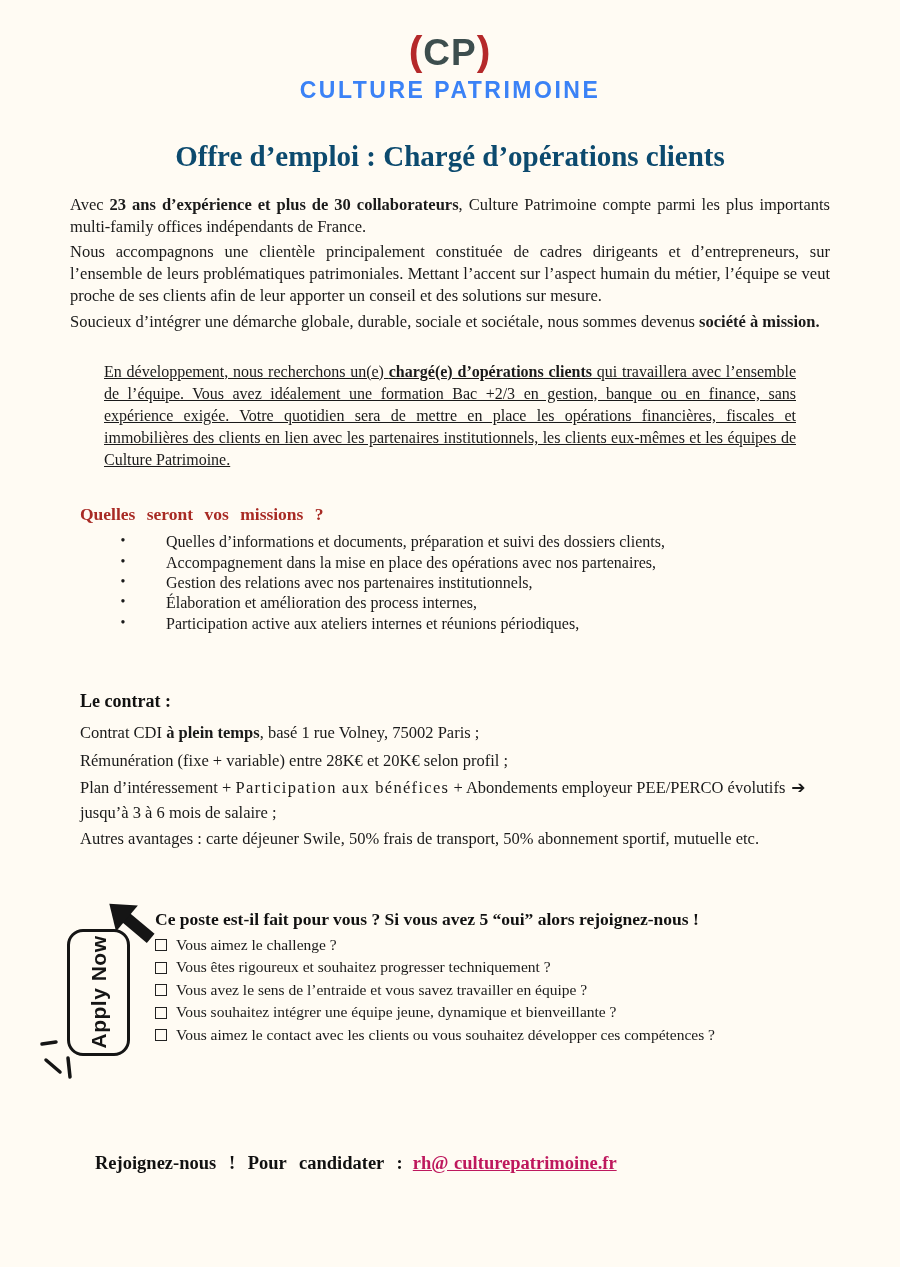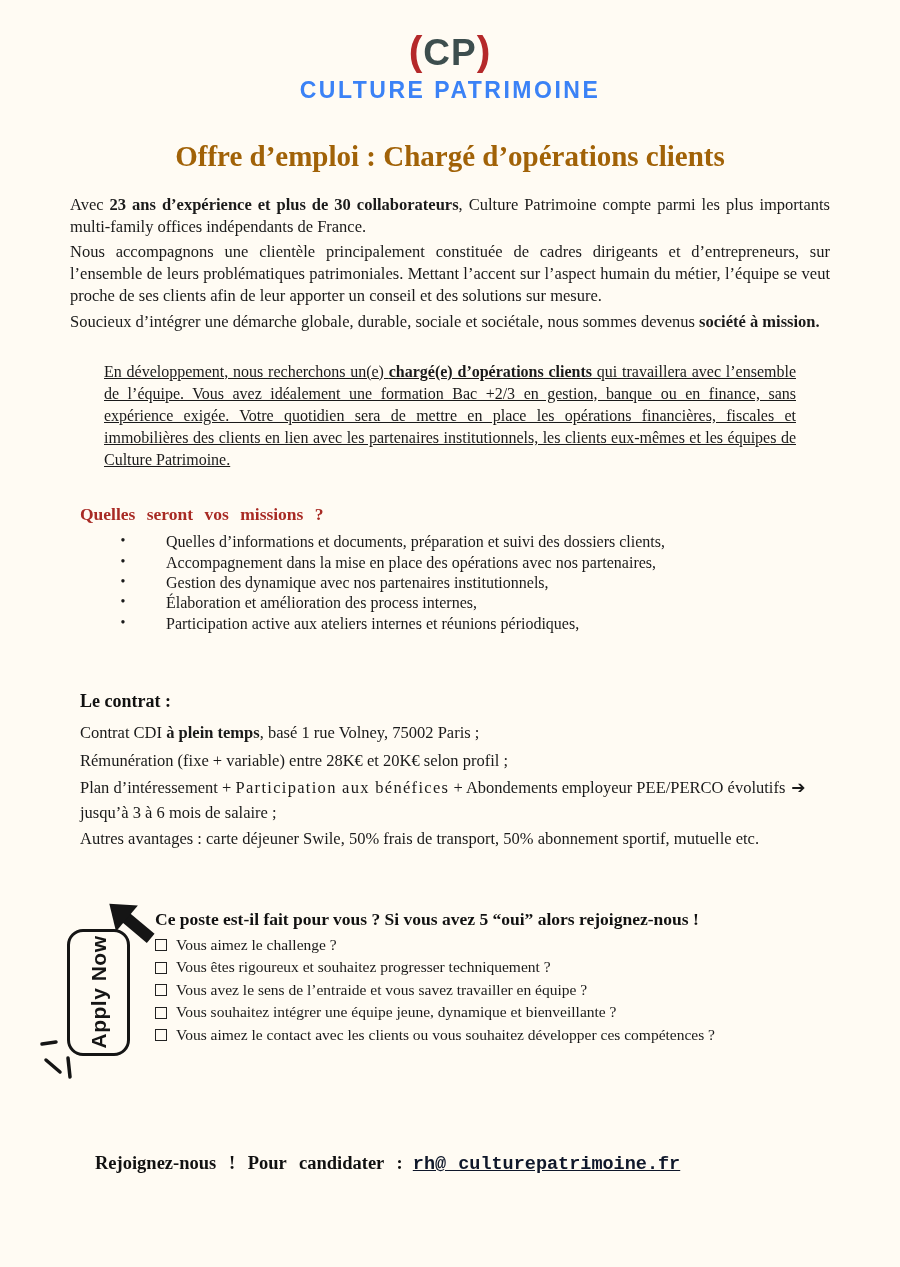--- a/index.html
+++ b/index.html
@@ -8,21 +8,21 @@
     background:#fffbf3;color:#1a1a1a;
     font-family:"Liberation Serif","DejaVu Serif",serif;
   }
   
   .logo{padding-top:31px;text-align:center;font-family:"Liberation Sans","DejaVu Sans",sans-serif;}
   .logo-cp{font-size:37px;font-weight:700;line-height:1;color:#3d4e4e;letter-spacing:1px;}
   .logo-cp .paren{color:#b5292a;font-weight:600;font-size:41px;}
   .logo-name{margin-top:5px;font-size:23px;font-weight:600;letter-spacing:2.5px;color:#3b82f6;}
   .logo-tagline{margin-top:2px;font-size:9px;font-weight:700;letter-spacing:1.7px;color:#b5292a;}
   
-  .doc-title{margin:36px 0 0;text-align:center;font-size:29px;font-weight:700;color:#a16207;}
+  .doc-title{margin:36px 0 0;text-align:center;font-size:29px;font-weight:700;color:#0c4a6e;}
   
   .intro{margin:21px 70px 0;font-size:16.5px;line-height:1.34;text-align:justify;}
   .intro p{margin:0;}
   .intro p.gap{margin-top:3px;}
   .intro2{margin:28px 104px 0;font-size:16px;line-height:1.38;text-align:justify;text-decoration:underline;}
   .intro2 p{margin:0;}
   b{font-weight:700;}
   
   .missions{margin:33px 70px 0 80px;}
   .missions h2{margin:0;font-size:17.5px;font-weight:700;color:#a82a24;word-spacing:7px;}
@@ -51,21 +51,21 @@
   }
   .stamp-arrow{position:absolute;left:44px;top:-14px;}
   .stamp-dashes{position:absolute;left:-16px;top:128px;}
   .apply-body{margin-left:12px;padding-top:0;max-width:640px;}
   .apply-body h2{margin:0 0 3px;font-size:17.5px;font-weight:700;color:#111;}
   .qs{list-style:none;margin:4px 0 0;padding:0;font-size:15.5px;line-height:1.45;}
   .qs li{display:flex;align-items:center;}
   .cb{flex:0 0 auto;width:10px;height:10px;border:1.6px solid #222;margin-right:9px;background:transparent;}
   
   .cta{margin:74px 0 0 95px;font-size:18.5px;font-weight:700;word-spacing:8px;color:#111;}
-  .email{color:#0f172a;text-decoration:underline;margin-left:10px;word-spacing:1px;cursor:pointer;font-family:Liberation Mono, monospace;}
+  .email{color:#be185d;text-decoration:underline;margin-left:10px;word-spacing:1px;cursor:pointer;}
 </style>
 </head>
 <body>
 
 <div class="page">
 
   <header class="logo">
     <div class="logo-cp"><span class="paren">(</span><span>CP</span><span class="paren">)</span></div>
     <div class="logo-name">CULTURE PATRIMOINE</div>
   </header>
@@ -88,21 +88,21 @@
       <li>
           <span class="bullet">•</span>
           <span>Quelles d’informations et documents, préparation et suivi des dossiers clients,</span>
         </li>
       <li>
           <span class="bullet">•</span>
           <span>Accompagnement dans la mise en place des opérations avec nos partenaires,</span>
         </li>
       <li>
           <span class="bullet">•</span>
-          <span>Gestion des dynamique avec nos partenaires institutionnels,</span>
+          <span>Gestion des relations avec nos partenaires institutionnels,</span>
         </li>
       <li>
           <span class="bullet">•</span>
           <span>Élaboration et amélioration des process internes,</span>
         </li>
       <li>
           <span class="bullet">•</span>
           <span>Participation active aux ateliers internes et réunions périodiques,</span>
         </li>
     </ul>

